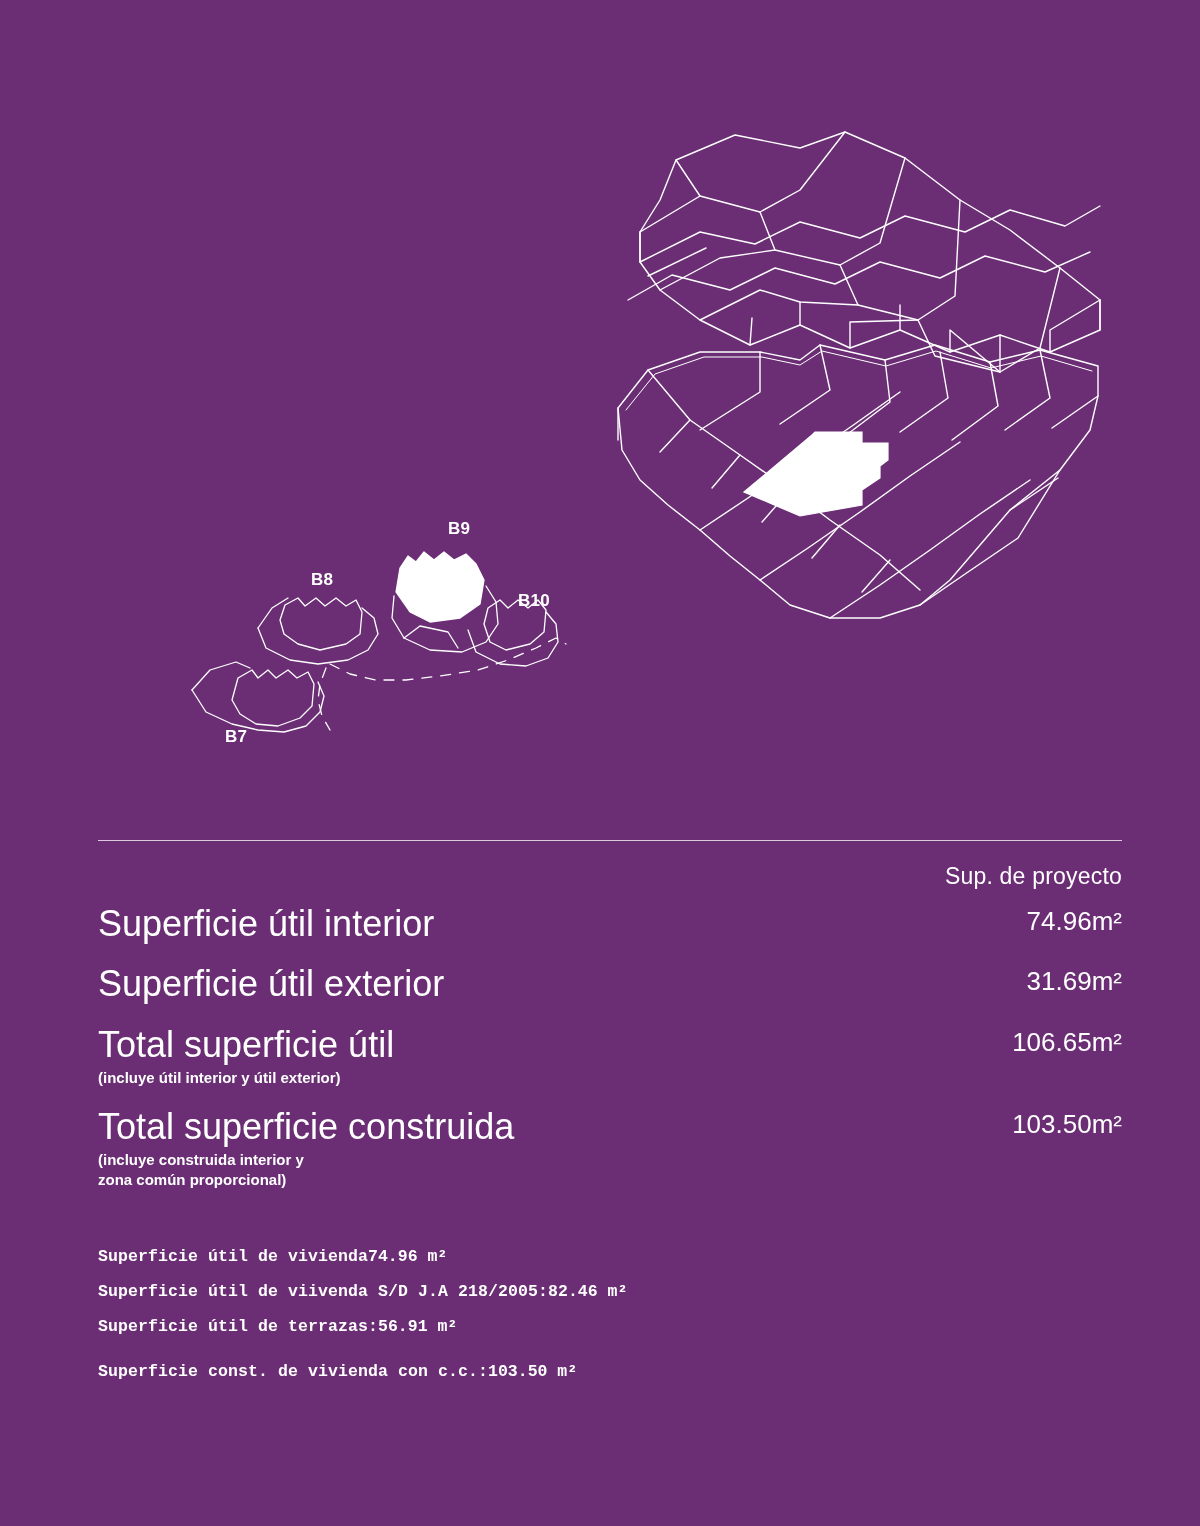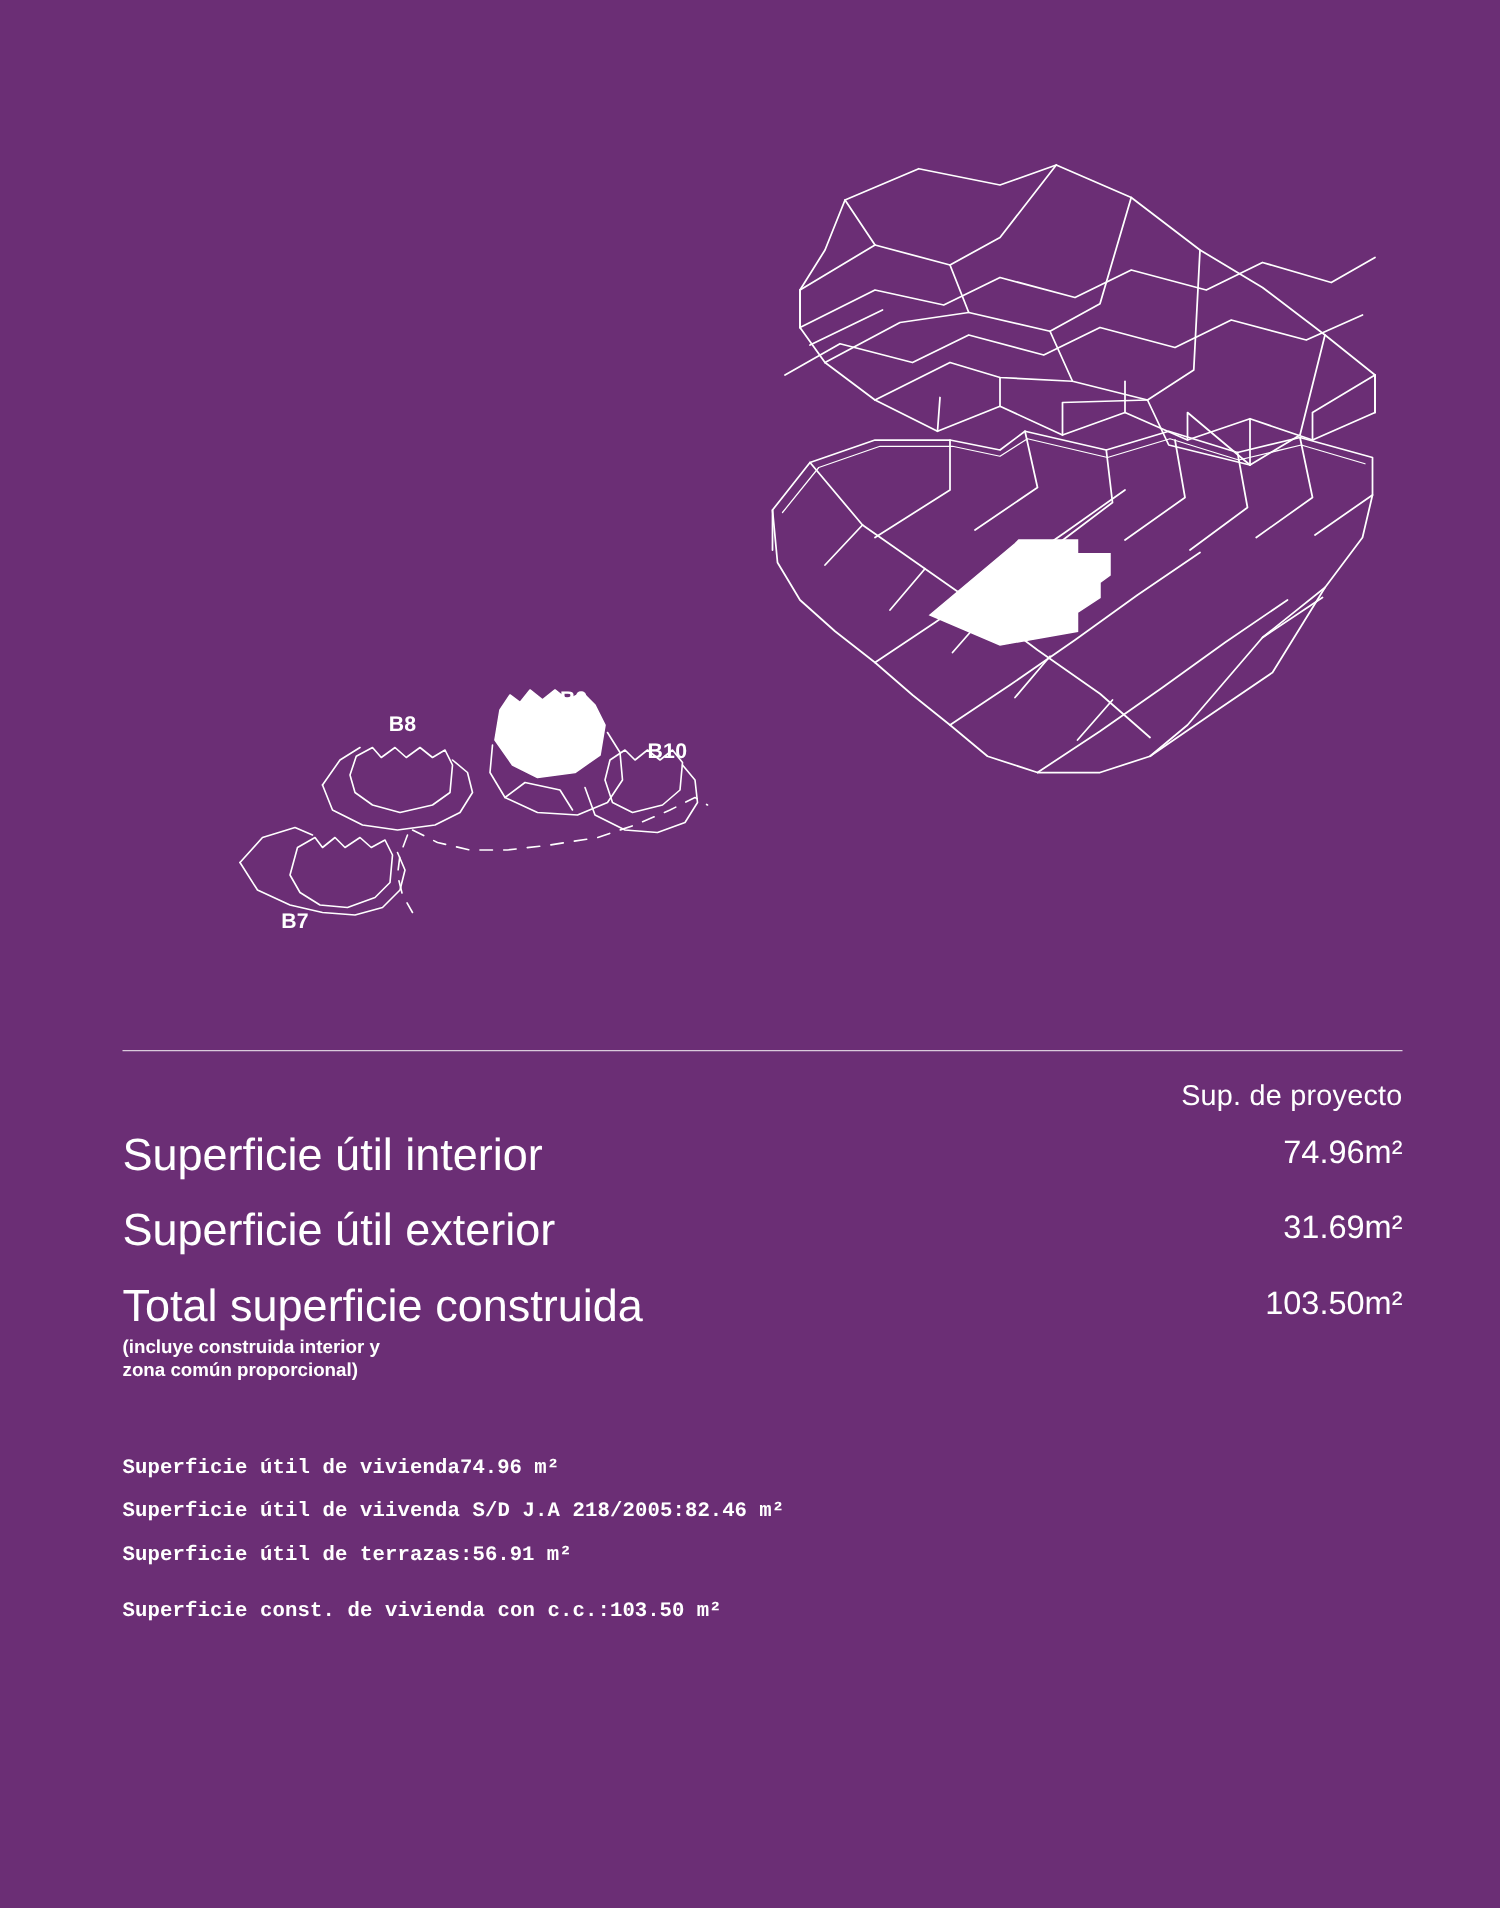--- a/index.html
+++ b/index.html
@@ -230,21 +230,21 @@
                  L546 612"></path>
 
         <path d="M330 664 L350 674 L376 680 L406 680 L440 676 L478 670 L508 660
                  L536 648 L556 638 L566 644" stroke-dasharray="10 9"></path>
         <path d="M326 668 L320 684 L318 700 L322 716 L330 730" stroke-dasharray="10 9"></path>
       </g>
     </svg>
 
     <div class="keyplan-label" style="left:225px; top:727px;">B7</div>
     <div class="keyplan-label" style="left:311px; top:570px;">B8</div>
-    <div class="keyplan-label" style="left:448px; top:550px;">B9</div>
+    <div class="keyplan-label" style="left:448px; top:519px;">B9</div>
     <div class="keyplan-label" style="left:518px; top:591px;">B10</div>
   </div>
 
   <div class="surfaces">
 
     <div class="rule"></div>
 
     <div class="col-head">Sup. de proyecto</div>
 
     <div class="main-rows">
@@ -252,20 +252,27 @@
       <div class="main-row">
         <div class="label">Superficie útil interior</div>
         <div class="value">74.96m²</div>
       </div>
 
       <div class="main-row">
         <div class="label">Superficie útil exterior</div>
         <div class="value">31.69m²</div>
       </div>
 
+      <div class="main-row">
+        <div>
+          <div class="label">Total superficie útil</div>
+          <span class="sub">(incluye útil interior y útil exterior)</span>
+        </div>
+        <div class="value">106.65m²</div>
+      </div>
 
       <div class="main-row">
         <div>
           <div class="label">Total superficie construida</div>
           <span class="sub">(incluye construida interior y<br>zona común proporcional)</span>
         </div>
         <div class="value">103.50m²</div>
       </div>
 
     </div>

